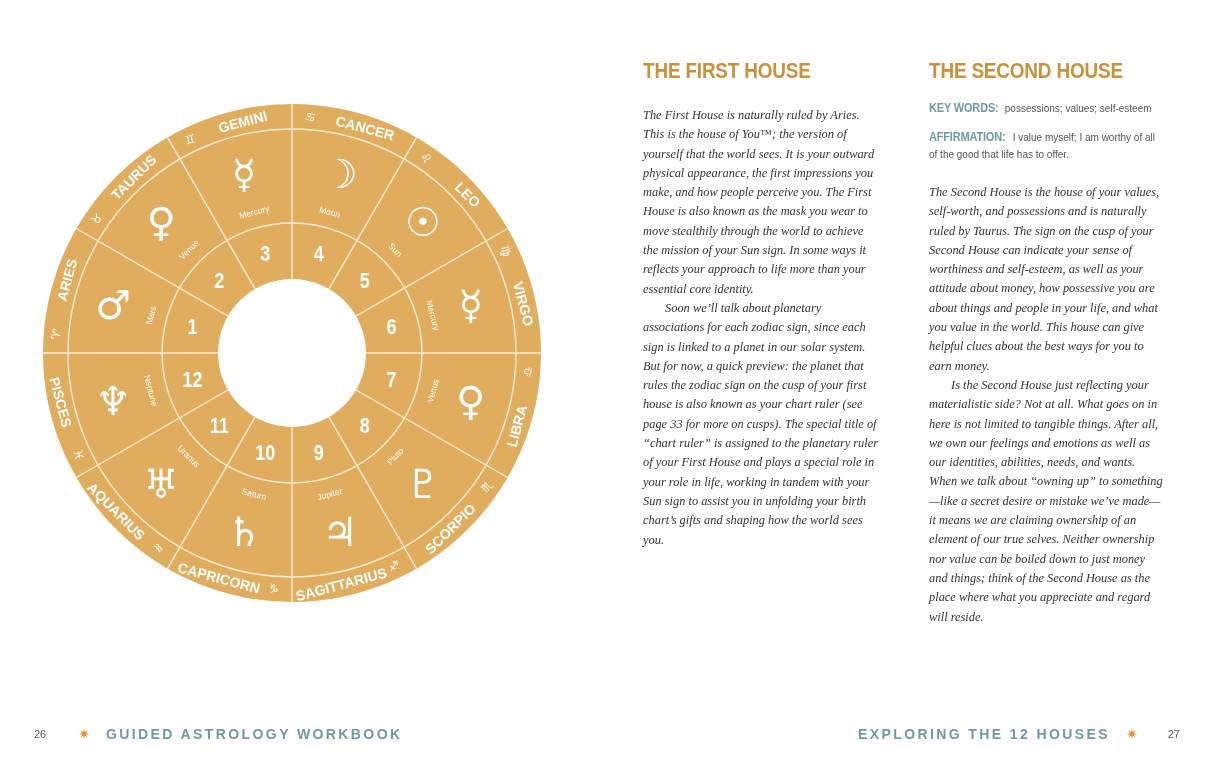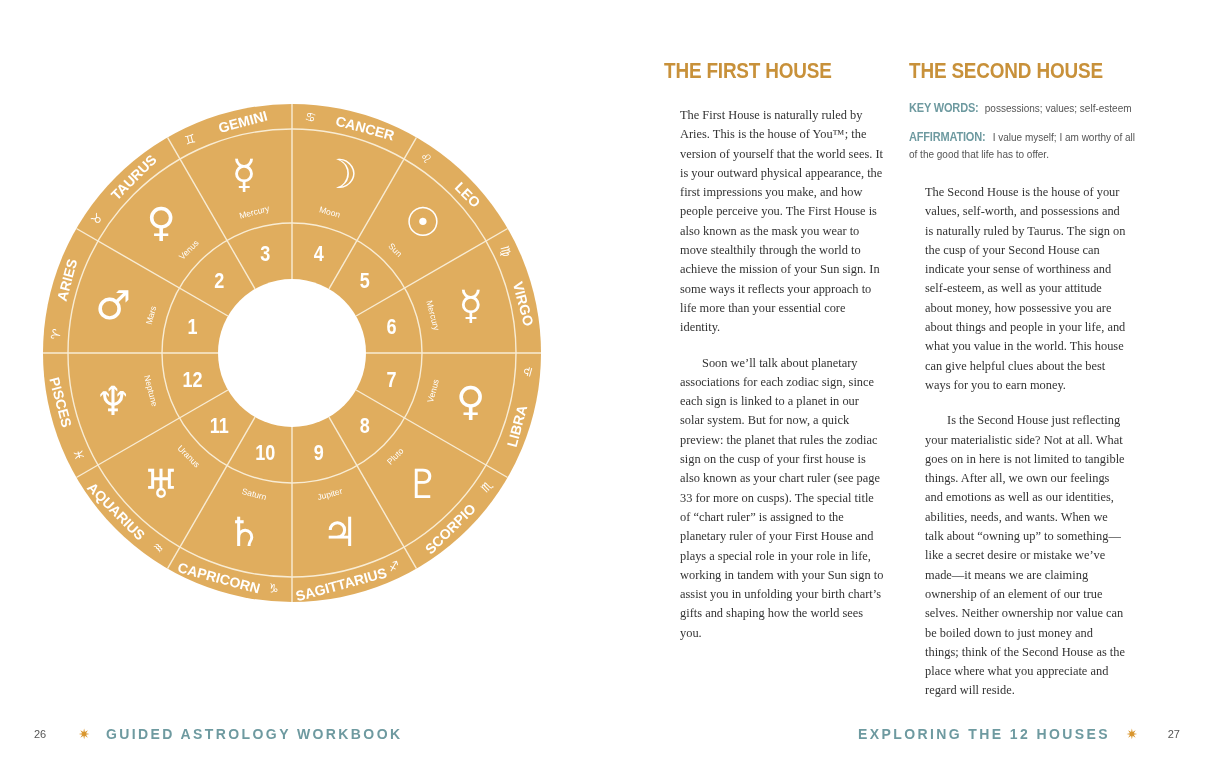--- a/index.html
+++ b/index.html
@@ -1,25 +1,25 @@
 <!DOCTYPE html>
 <html><head>
   <meta charset="utf-8">
   <style>
     html, body { margin: 0; padding: 0; background: #ffffff; }
     body { width: 1214px; height: 780px; position: relative; overflow: hidden; font-family: "Liberation Serif", serif; }
     .wheel { position: absolute; left: 0; top: 0; width: 600px; height: 720px; }
     .col { position: absolute; top: 56px; width: 236px; }
-    .col.first { left: 664px; }
-    .col.second { left: 909px; }
+    .col.first { left: 643px; }
+    .col.second { left: 929px; }
     .title { font-family: "Liberation Sans", sans-serif; font-weight: bold; color: #c8913a; font-size: 22px; letter-spacing: -0.2px; transform: scaleX(0.86); transform-origin: left; white-space: nowrap; margin: 0 0 14px 0; height: 30px; line-height: 30px; }
     .meta { font-family: "Liberation Sans", sans-serif; font-size: 10px; color: #555; line-height: 17px; margin: 0 0 12px 0; }
     .meta .lbl { font-weight: bold; color: #6e9aa0; font-size: 12.5px; letter-spacing: -0.2px; display: inline-block; transform: scaleX(0.88); transform-origin: left; margin-right: -6px; }
     .body { font-family: "Liberation Serif", serif; font-size: 12.4px; color: #333; line-height: 19.3px; margin-top: 20px; }
-    .body p { margin: 16px; }
+    .body p { margin: 0; font-style: italic; }
     .body p + p { text-indent: 22px; }
     .footer { position: absolute; top: 726px; font-family: "Liberation Sans", sans-serif; font-size: 10px; height: 16px; line-height: 16px; display: flex; align-items: center; }
     .footer .pg { color: #555; font-size: 11px; }
     .footer .ttl { color: #6e9aa0; font-weight: bold; letter-spacing: 2.4px; font-size: 14px; }
     .footer .star { color: #d9962e; font-size: 14px; }
     .footer.left { left: 34px; }
     .footer.left .star { margin-left: 32px; margin-right: 16px; }
     .footer.right { right: 34px; align-items: center; }
     .footer.right .star { margin-left: 16px; margin-right: 30px; }
   </style>

